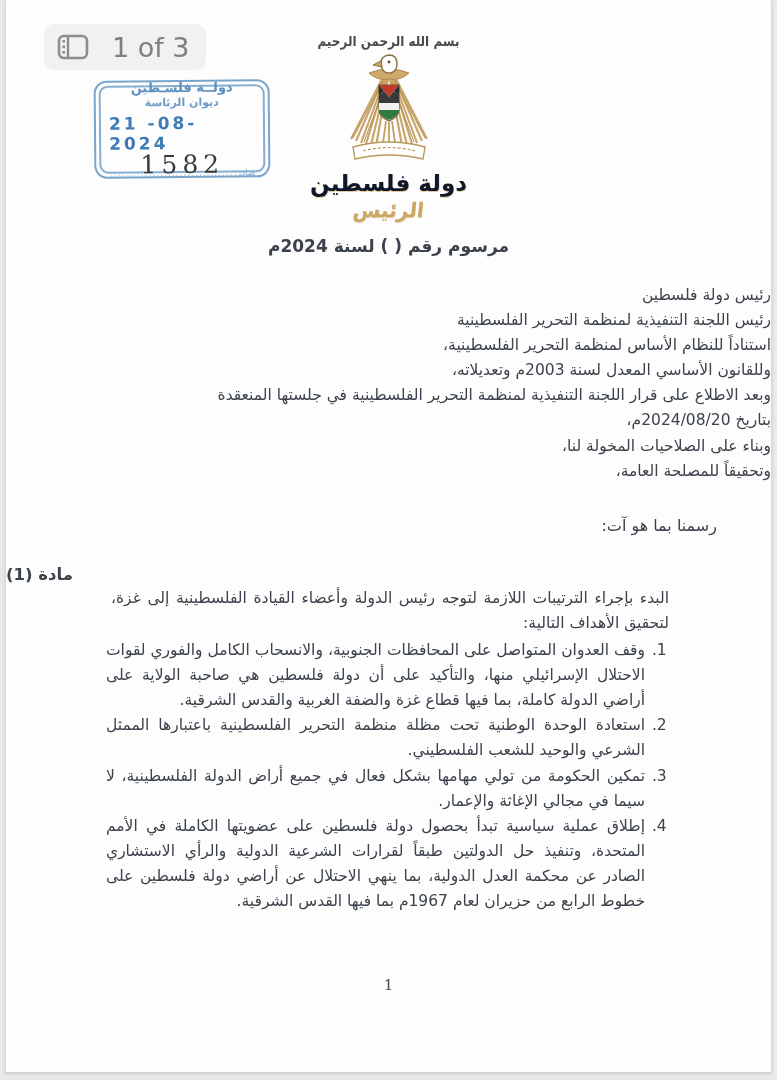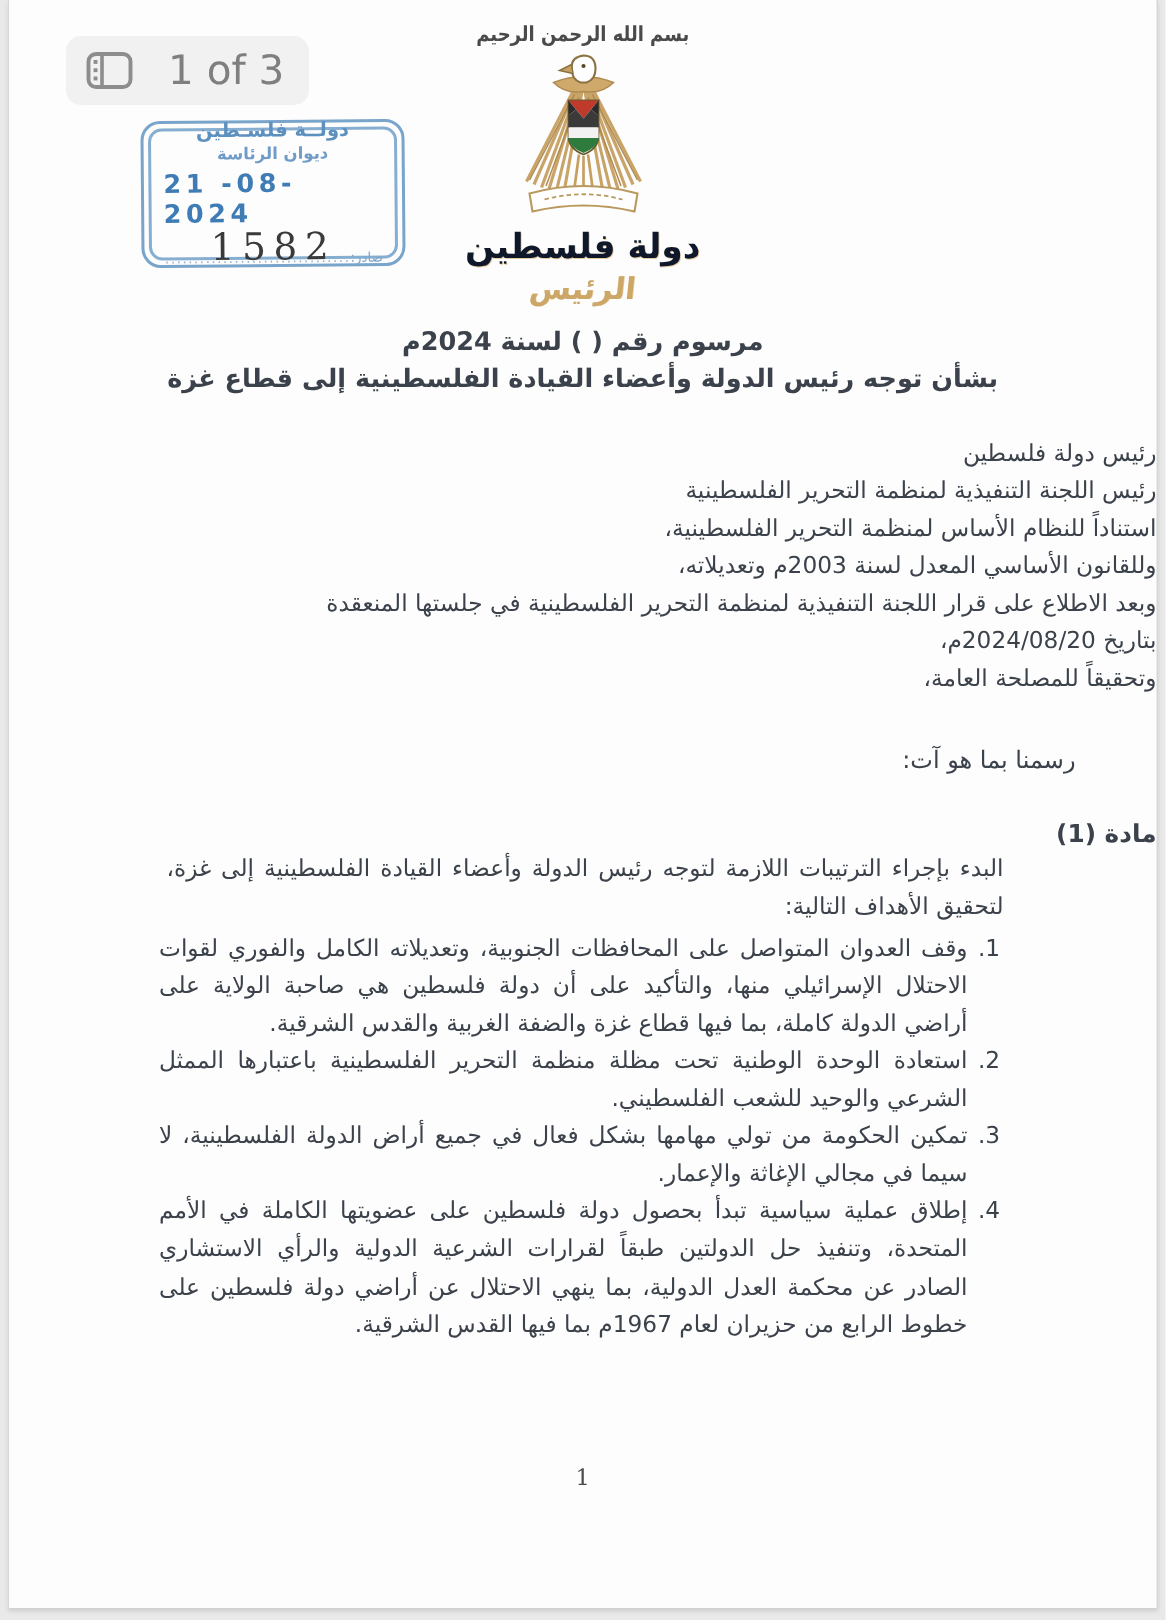--- a/index.html
+++ b/index.html
@@ -61,21 +61,21 @@
     position: relative; z-index: 2; text-align: right;
   }
   .stamp-issued {
     position: absolute; bottom: 0; right: 0; left: 0;
     display: flex; direction: rtl; align-items: baseline;
     color: #7ea6cc; font-size: 9px; overflow: hidden; white-space: nowrap;
   }
   .stamp-issued .dots { letter-spacing: 1px; color: #8fb2d4; }
 
   
-  .doc-header { padding-top: 12px; text-align: center; direction: rtl; }
+  .doc-header { padding-top: 30px; text-align: center; direction: rtl; }
   .bismillah {
     font-size: 12px; color: #4a4a4a; letter-spacing: 0;
     transform: scaleY(1.15); display: inline-block;
     font-weight: bold;
   }
   .emblem { margin: 2px auto 0; display: block; }
   .gold-state {
     color: #0f172a; font-size: 23px; font-weight: bold;
     letter-spacing: 1px; line-height: 1.1; margin-top: 2px;
     text-shadow: 0.5px 0.5px 0 #e3cba0;
@@ -89,21 +89,21 @@
 
   
   .doc-body { direction: rtl; color: #3c424b; }
   .title-block { text-align: center; margin-top: 12px; font-weight: bold; font-size: 17px; line-height: 1.45; }
   .preamble { margin-top: 24px; font-size: 15.5px; line-height: 1.62; }
   .preamble div { white-space: nowrap; }
   .decree-intro {
     text-align: right; padding-right: 54px;
     margin-top: 32px; font-size: 16px;
   }
-  .article-heading { text-align: right; font-weight: bold; font-size: 16.5px; margin-top: 30px; }
+  .article-heading { text-align: left; font-weight: bold; font-size: 16.5px; margin-top: 30px; }
   .article-intro {
     margin: 2px 102px 0 105px; font-size: 15.5px; line-height: 1.62;
     text-align: justify;
   }
   .goals-list {
     margin: 2px 102px 0 100px; padding: 0 22px 0 0;
     font-size: 15.5px; line-height: 1.62; text-align: justify;
   }
   .goals-list li { padding-right: 2px; margin: 0; }
   .goals-list li::marker { color: #3c424b; }
@@ -200,41 +200,41 @@
     </svg>
 
     <div class="gold-state">دولة فلسطين</div>
     <div><span class="gold-president">الرئيس</span></div>
   </div>
 
   <div class="doc-body">
 
     <div class="title-block">
       <div>مرسوم رقم ( ) لسنة 2024م</div>
-      <div>بشأن توجه رئيس الدولة وأعضاء القيادة الفلسطينية إلى قطاع غزة</div>
     </div>
 
     <div class="preamble">
       <div>رئيس دولة فلسطين</div>
       <div>رئيس اللجنة التنفيذية لمنظمة التحرير الفلسطينية</div>
       <div>استناداً للنظام الأساس لمنظمة التحرير الفلسطينية،</div>
       <div>وللقانون الأساسي المعدل لسنة 2003م وتعديلاته،</div>
       <div>وبعد الاطلاع على قرار اللجنة التنفيذية لمنظمة التحرير الفلسطينية في جلستها المنعقدة</div>
       <div>بتاريخ 2024/08/20م،</div>
+      <div>وبناء على الصلاحيات المخولة لنا،</div>
       <div>وتحقيقاً للمصلحة العامة،</div>
     </div>
 
     <div class="decree-intro">رسمنا بما هو آت:</div>
 
     <div class="article-heading">مادة (1)</div>
 
     <div class="article-intro">البدء بإجراء الترتيبات اللازمة لتوجه رئيس الدولة وأعضاء القيادة الفلسطينية إلى غزة، لتحقيق الأهداف التالية:</div>
 
     <ol class="goals-list">
-      <li>وقف العدوان المتواصل على المحافظات الجنوبية، وتعديلاته الكامل والفوري لقوات الاحتلال الإسرائيلي منها، والتأكيد على أن دولة فلسطين هي صاحبة الولاية على أراضي الدولة كاملة، بما فيها قطاع غزة والضفة الغربية والقدس الشرقية.</li>
+      <li>وقف العدوان المتواصل على المحافظات الجنوبية، والانسحاب الكامل والفوري لقوات الاحتلال الإسرائيلي منها، والتأكيد على أن دولة فلسطين هي صاحبة الولاية على أراضي الدولة كاملة، بما فيها قطاع غزة والضفة الغربية والقدس الشرقية.</li>
       <li>استعادة الوحدة الوطنية تحت مظلة منظمة التحرير الفلسطينية باعتبارها الممثل الشرعي والوحيد للشعب الفلسطيني.</li>
       <li>تمكين الحكومة من تولي مهامها بشكل فعال في جميع أراض الدولة الفلسطينية، لا سيما في مجالي الإغاثة والإعمار.</li>
       <li>إطلاق عملية سياسية تبدأ بحصول دولة فلسطين على عضويتها الكاملة في الأمم المتحدة، وتنفيذ حل الدولتين طبقاً لقرارات الشرعية الدولية والرأي الاستشاري الصادر عن محكمة العدل الدولية، بما ينهي الاحتلال عن أراضي دولة فلسطين على خطوط الرابع من حزيران لعام 1967م بما فيها القدس الشرقية.</li>
     </ol>
 
   </div>
 
   <div class="page-number">1</div>
 
 </div>

